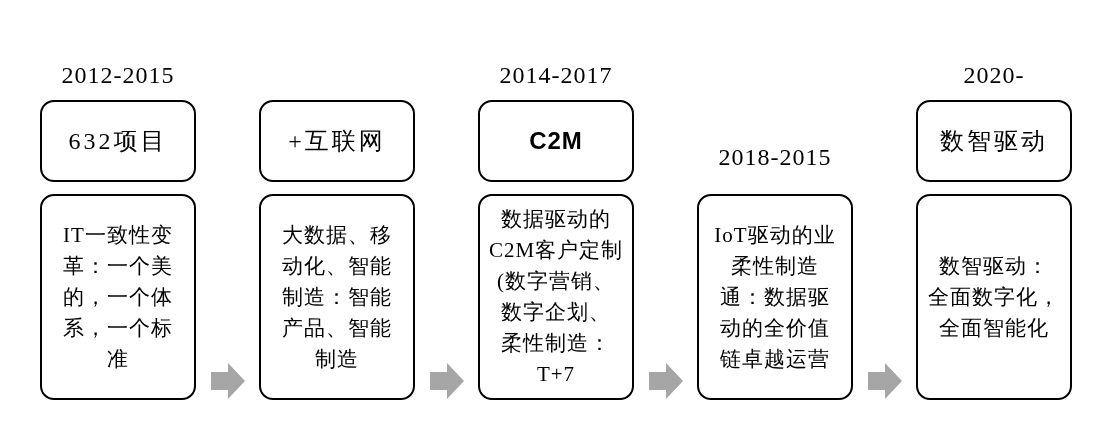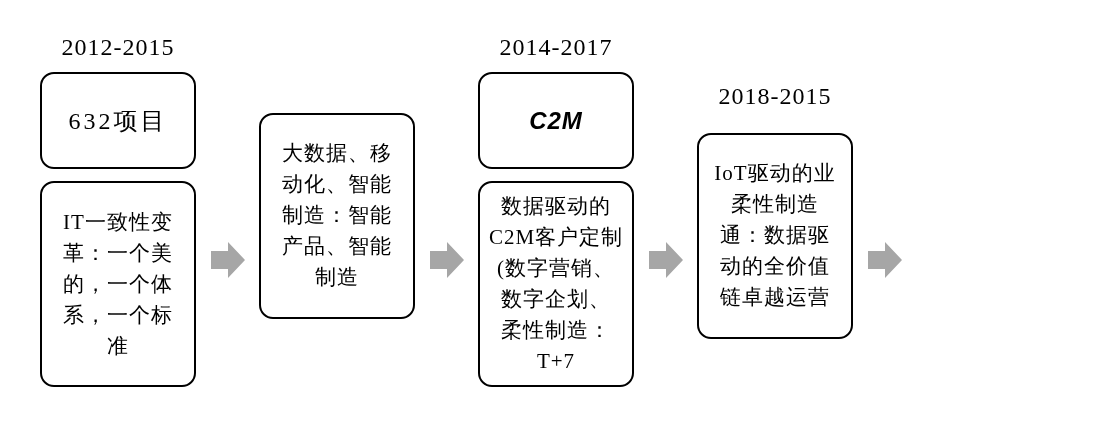--- a/index.html
+++ b/index.html
@@ -11,22 +11,23 @@
     position: relative;
     width: 1109px;
     height: 432px;
     background: #ffffff;
     color: #000000;
     font-family: "Liberation Serif", "DejaVu Serif", serif;
     overflow: hidden;
   }
   .row {
     display: flex;
-    align-items: center;
+    align-items: flex-end;
     padding: 32px 0 0 40px;
+    margin-top: 28px;
   }
   .col {
     width: 156px;
     display: flex;
     flex-direction: column;
     align-items: center;
     flex: 0 0 auto;
   }
   .gap {
     width: 63px;
@@ -37,35 +38,34 @@
   .year {
     font-size: 24px;
     line-height: 30px;
     margin-bottom: 10px;
     letter-spacing: 1px;
     white-space: nowrap;
   }
   .title-box {
     box-sizing: border-box;
     width: 100%;
-    height: 97px;
+    height: 82px;
     border: 2.5px solid #000000;
     border-radius: 14px;
     display: flex;
     align-items: center;
     justify-content: center;
     font-size: 24px;
     letter-spacing: 3px;
     text-align: center;
   }
   .title-bold {
     font-family: "Liberation Sans", "DejaVu Sans", sans-serif;
     font-weight: bold;
     letter-spacing: 1px;
-    font-style: italic;
   }
   .desc-box {
     box-sizing: border-box;
     margin-top: 12px;
     width: 100%;
     height: 206px;
     border: 2.5px solid #000000;
     border-radius: 14px;
     display: flex;
     align-items: center;
@@ -101,20 +101,23 @@
 准</div>
     </div>
 
     <div class="gap">
       <svg class="arrow" viewBox="0 0 34 38" xmlns="http://www.w3.org/2000/svg">
         <polygon points="0,10 17,10 17,1 34,19 17,37 17,28 0,28" fill="#a6a6a6"></polygon>
       </svg>
     </div>
 
     <div class="col">
+      <div class="title-box">
+        <span>+互联网</span>
+      </div>
       <div class="desc-box">大数据、移
 动化、智能
 制造：智能
 产品、智能
 制造</div>
     </div>
 
     <div class="gap">
       <svg class="arrow" viewBox="0 0 34 38" xmlns="http://www.w3.org/2000/svg">
         <polygon points="0,10 17,10 17,1 34,19 17,37 17,28 0,28" fill="#a6a6a6"></polygon>
@@ -148,15 +151,24 @@
 动的全价值
 链卓越运营</div>
     </div>
 
     <div class="gap">
       <svg class="arrow" viewBox="0 0 34 38" xmlns="http://www.w3.org/2000/svg">
         <polygon points="0,10 17,10 17,1 34,19 17,37 17,28 0,28" fill="#a6a6a6"></polygon>
       </svg>
     </div>
 
+    <div class="col">
+      <div class="year">2020-</div>
+      <div class="title-box">
+        <span>数智驱动</span>
+      </div>
+      <div class="desc-box">数智驱动：
+全面数字化，
+全面智能化</div>
+    </div>
 
   </div>
 </div>
 
 </body></html>

